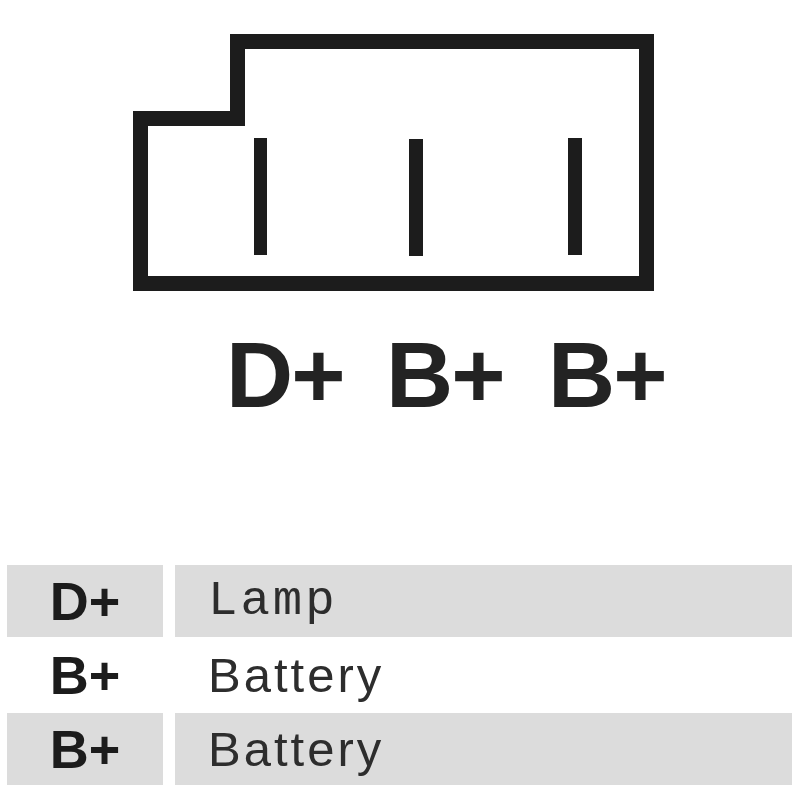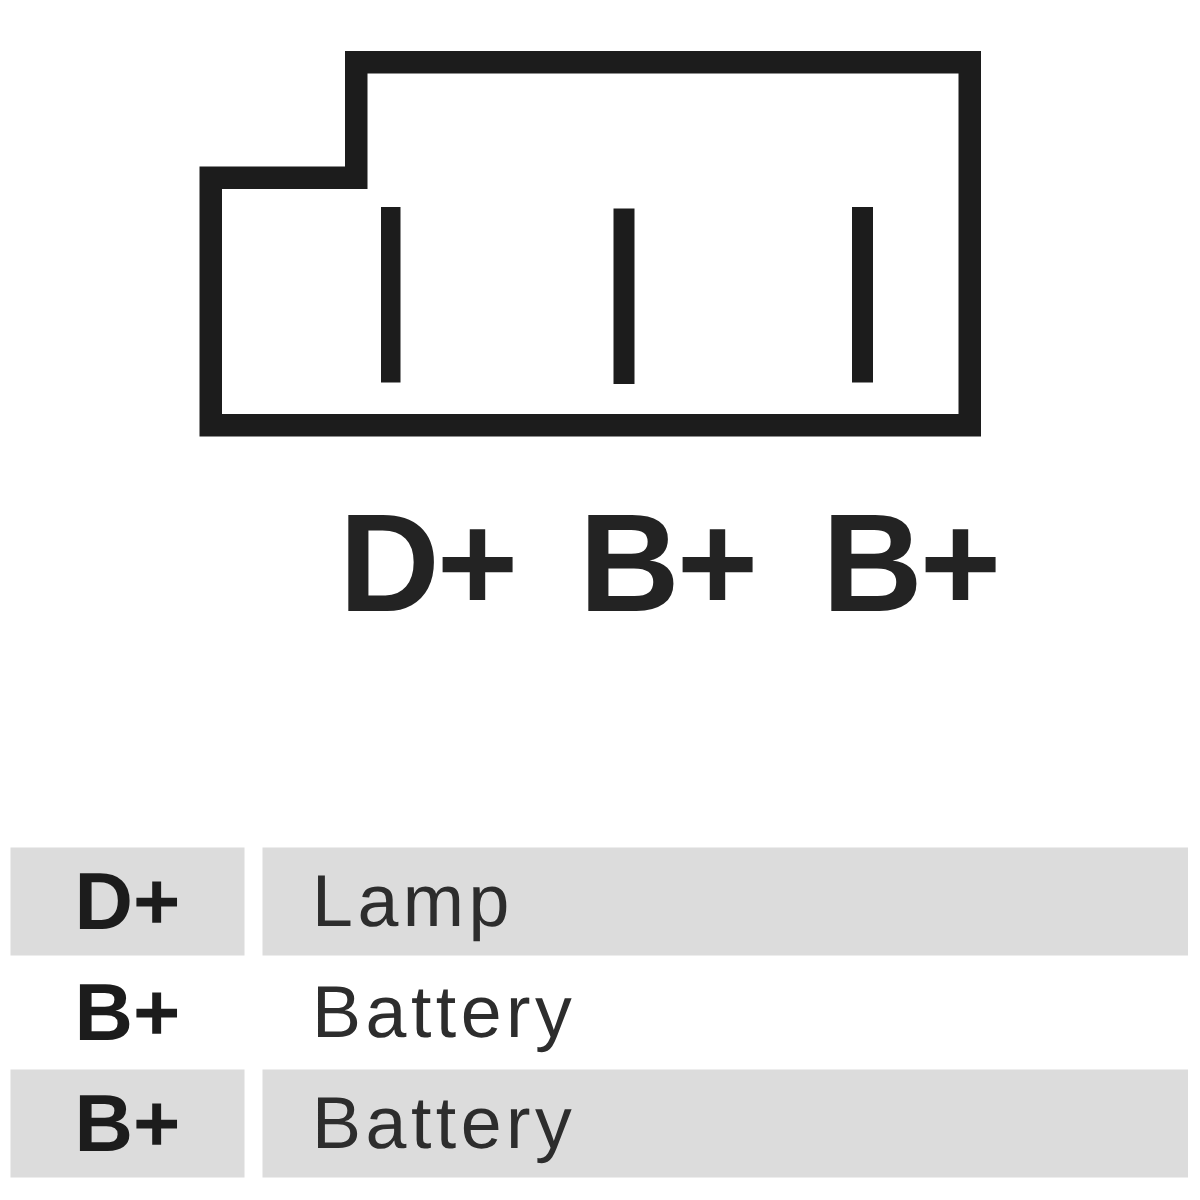--- a/index.html
+++ b/index.html
@@ -91,21 +91,21 @@
   </svg>
 
   <span class="pin-label pin-label--1">D+</span>
   <span class="pin-label pin-label--2">B+</span>
   <span class="pin-label pin-label--3">B+</span>
 
   <div class="terminal-table">
 
     <div class="t-row t-row--striped">
       <div class="t-cell t-cell--terminal" style="background: rgb(220, 220, 220);">D+</div>
-      <div class="t-cell t-cell--connection" style="background: rgb(220, 220, 220);">Lamp</div>
+      <div class="t-cell t-cell--connection" style="background: rgb(220, 220, 220); font-family: Liberation Mono, monospace;">Lamp</div>
     </div>
 
     <div class="t-row">
       <div class="t-cell t-cell--terminal">B+</div>
       <div class="t-cell t-cell--connection">Battery</div>
     </div>
 
     <div class="t-row t-row--striped">
       <div class="t-cell t-cell--terminal" style="background: rgb(220, 220, 220);">B+</div>
       <div class="t-cell t-cell--connection" style="background: rgb(220, 220, 220);">Battery</div>

